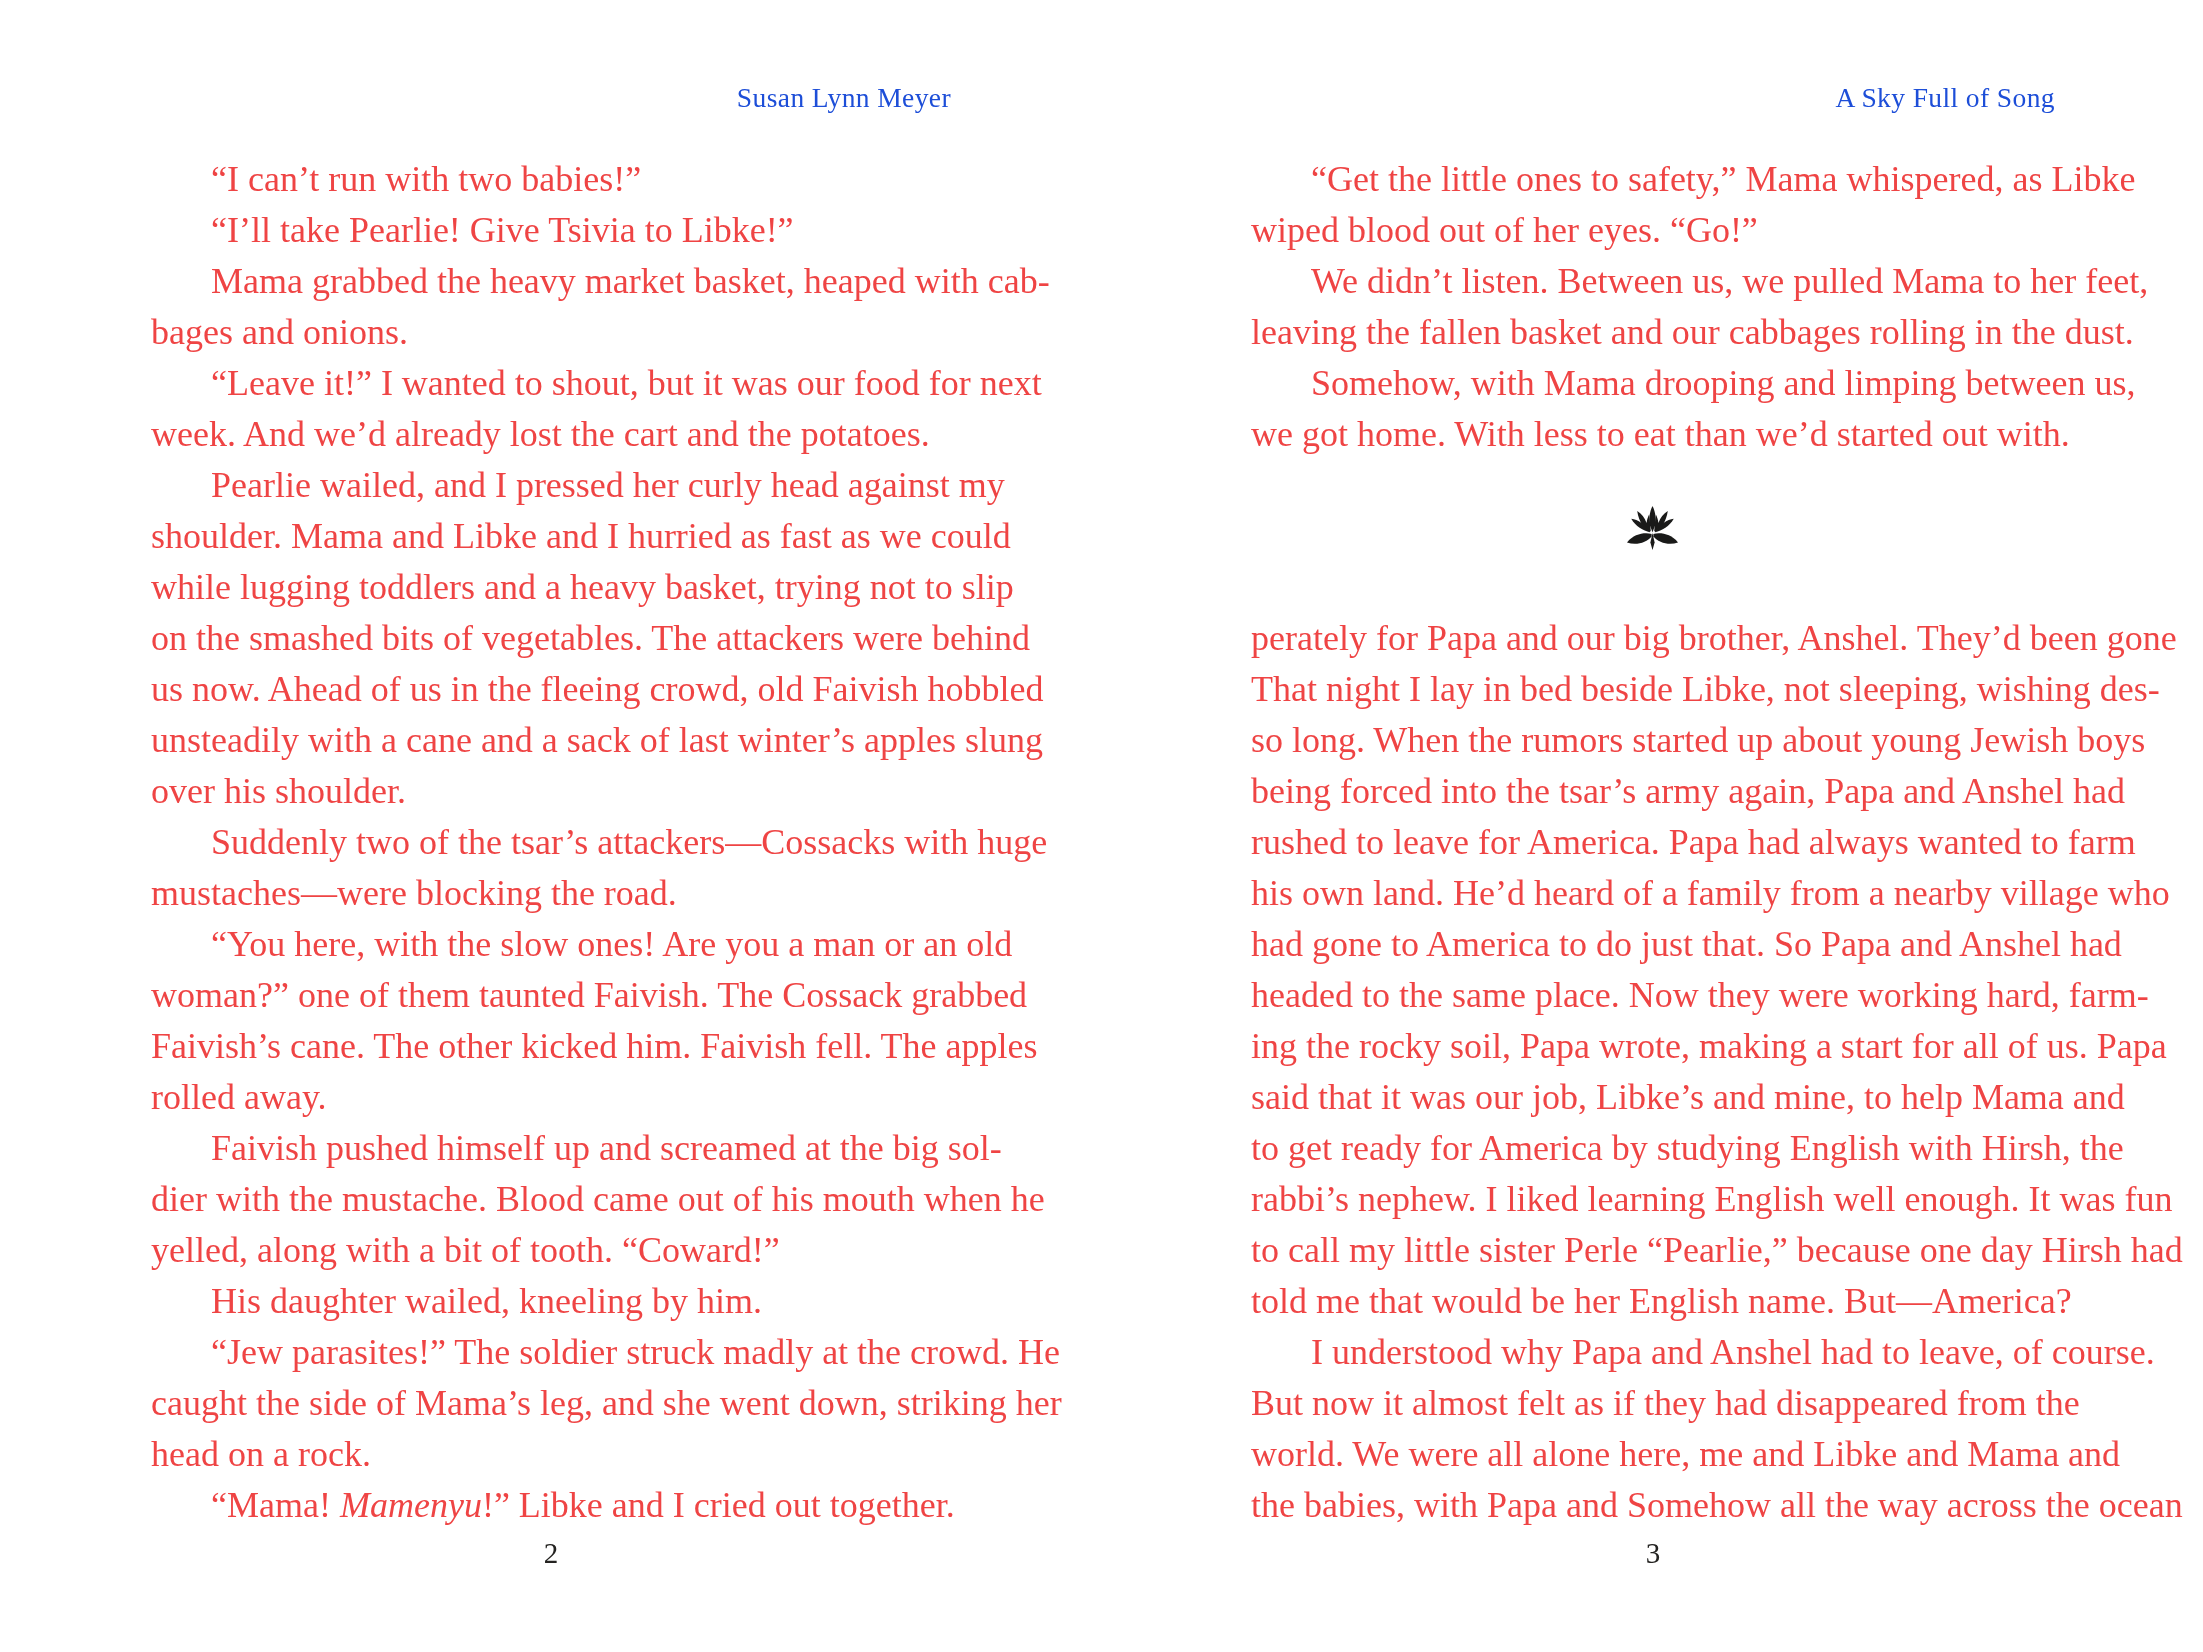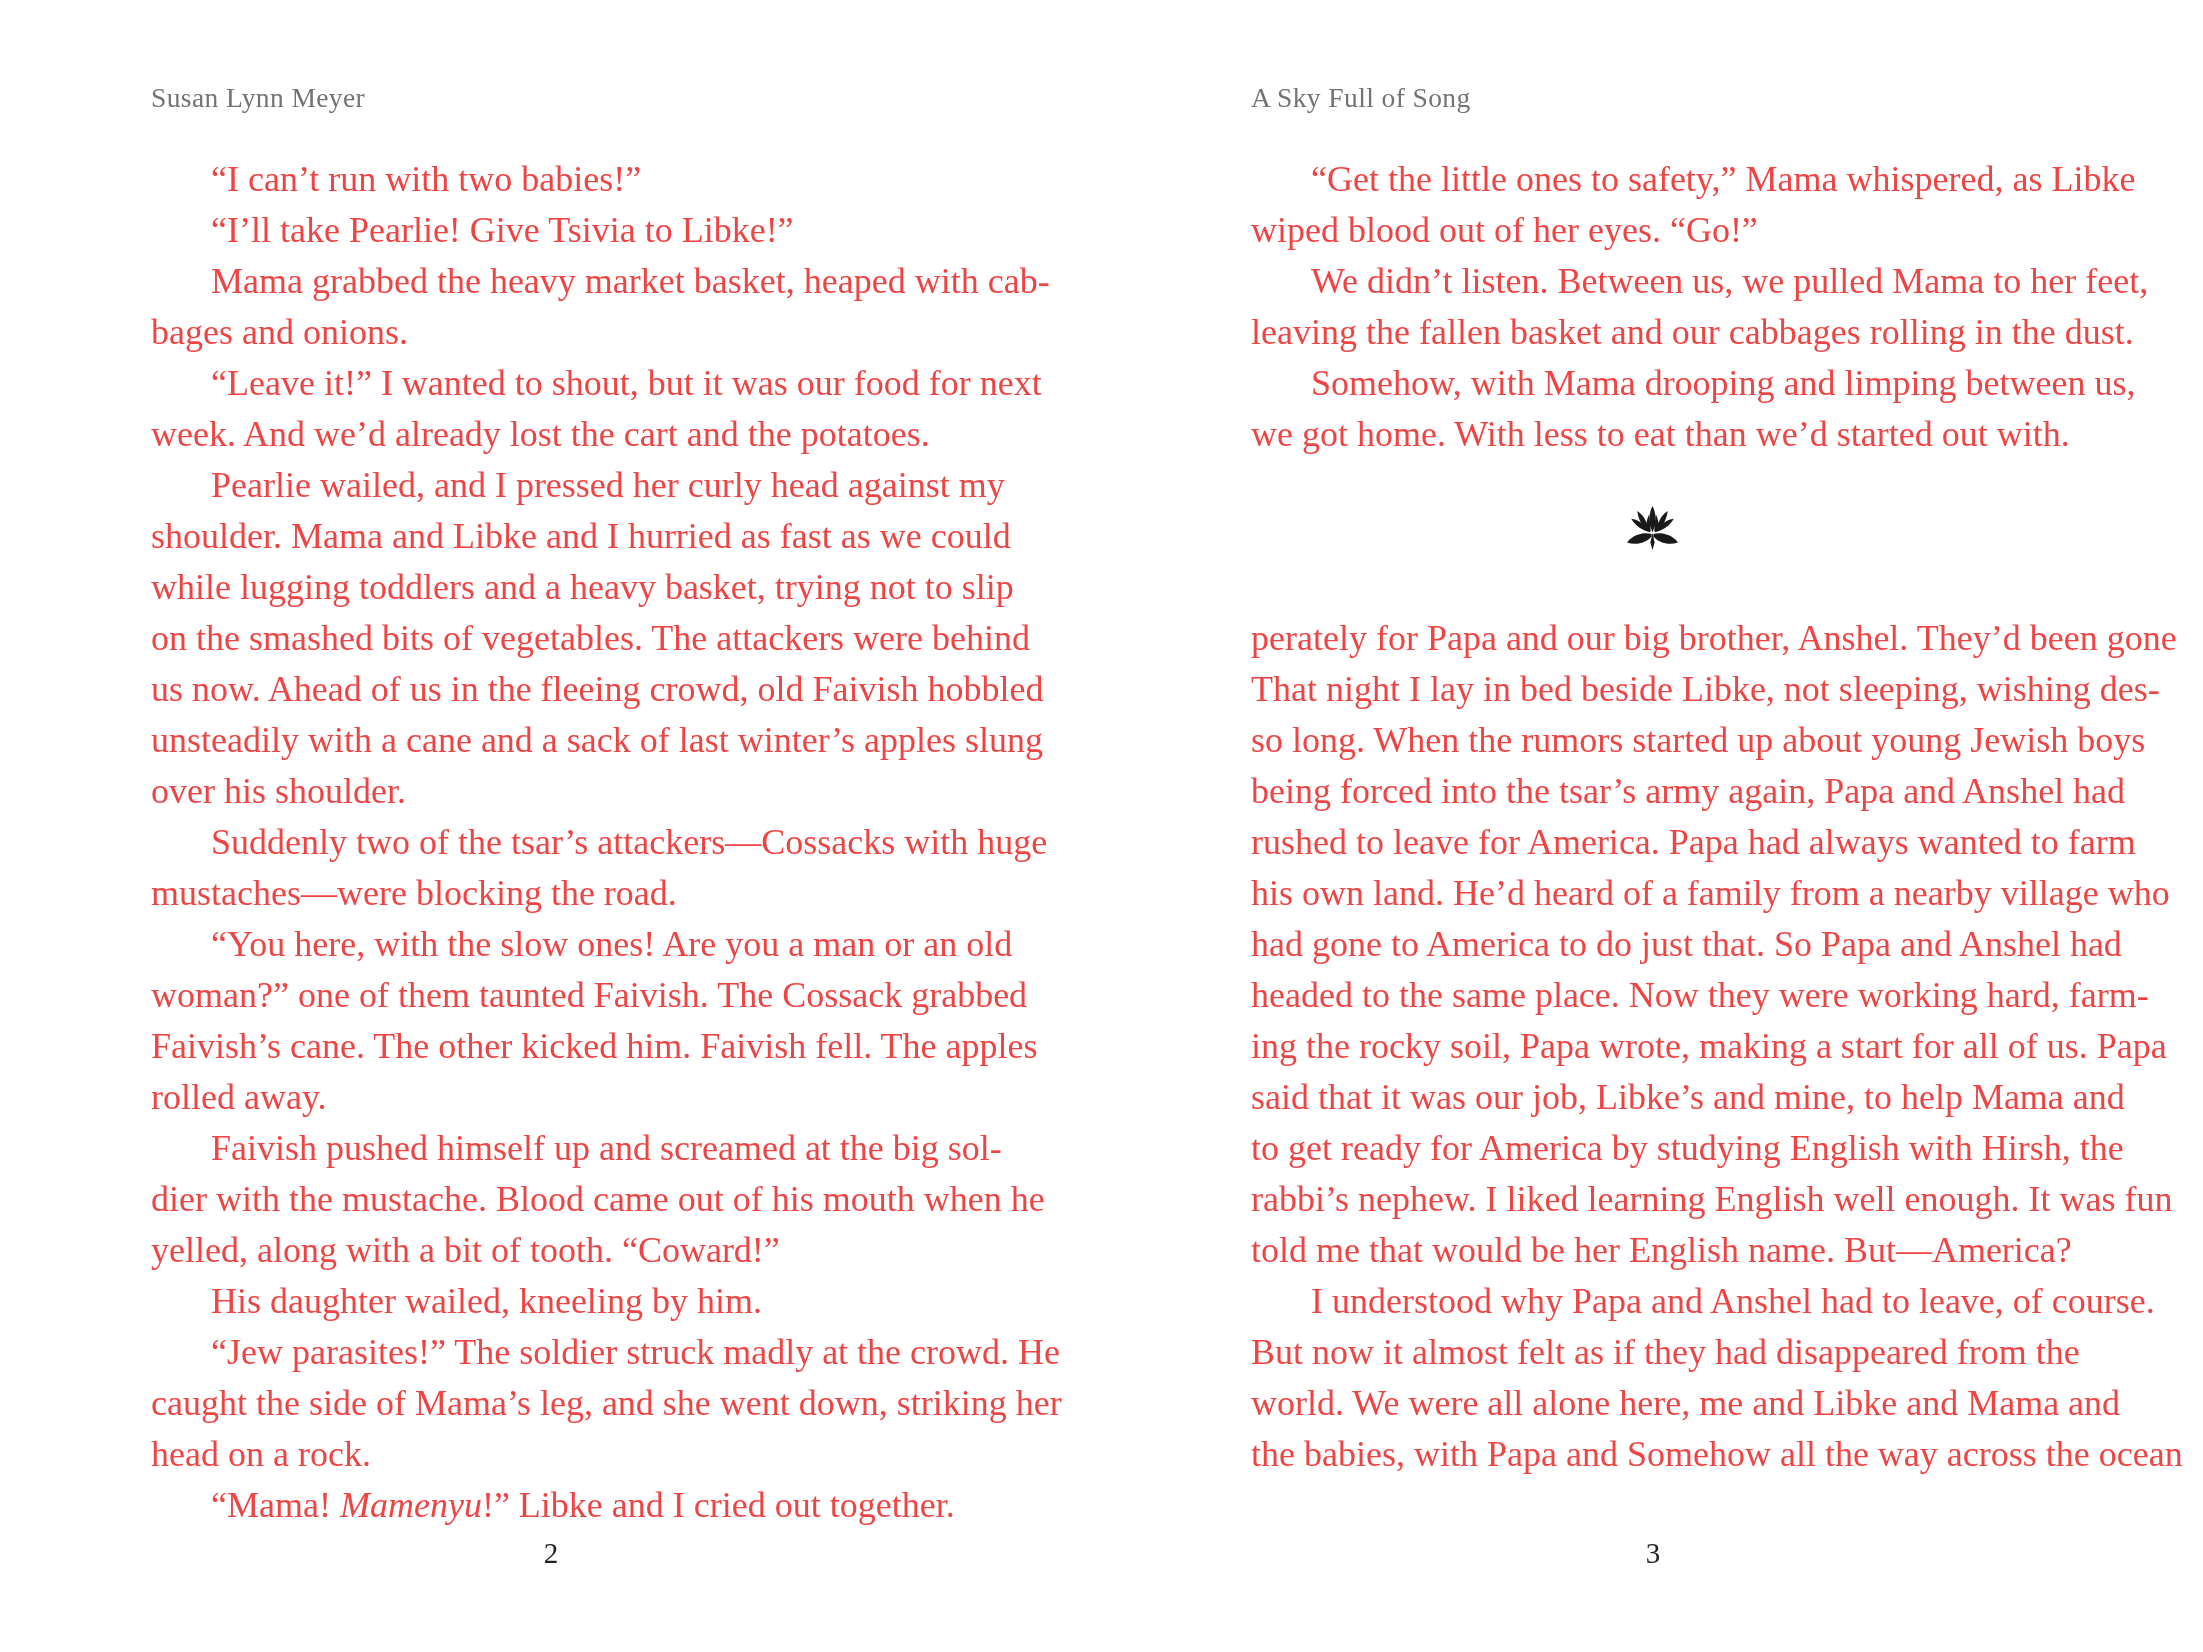--- a/index.html
+++ b/index.html
@@ -7,21 +7,21 @@
   body{
     width:2204px;height:1653px;
     background:#ffffff;
     color:#1d1c1b;
     font-family:"Liberation Serif", serif;
   }
   .spread{position:relative;width:2204px;height:1653px;background:#ffffff;overflow:hidden}
 
   .running-head{
     position:absolute;top:84px;font-size:27.5px;line-height:1;
-    text-align:left;letter-spacing:0.4px;color:#737373;
+    text-align:right;letter-spacing:0.4px;color:#1d4ed8;
   }
   #head-left{left:151px;width:800px}
   #head-right{left:1251px;width:804px}
 
   .text-block{position:absolute;font-size:36px;color:#ef4444}
   #left-block{left:151px;top:154px;width:800px}
   #right-block-a{left:1251px;top:154px;width:804px}
   #right-block-b{left:1251px;top:613px;width:804px}
 
   .line{height:51px;line-height:51px;white-space:nowrap}
@@ -107,20 +107,21 @@
         <div class="line" style="word-spacing: 0px;"><span class="wrap"><span>so long. When the rumors started up about young Jewish boys</span></span></div>
         <div class="line" style="word-spacing: 0px;"><span class="wrap"><span>being forced into the tsar’s army again, Papa and Anshel had</span></span></div>
         <div class="line" style="word-spacing: 0px;"><span class="wrap"><span>rushed to leave for America. Papa had always wanted to farm</span></span></div>
         <div class="line" style="word-spacing: 0px;"><span class="wrap"><span>his own land. He’d heard of a family from a nearby village who</span></span></div>
         <div class="line" style="word-spacing: 0px;"><span class="wrap"><span>had gone to America to do just that. So Papa and Anshel had</span></span></div>
         <div class="line" style="word-spacing: 0px;"><span class="wrap"><span>headed to the same place. Now they were working hard, farm-</span></span></div>
         <div class="line" style="word-spacing: 0px;"><span class="wrap"><span>ing the rocky soil, Papa wrote, making a start for all of us. Papa</span></span></div>
         <div class="line" style="word-spacing: 0px;"><span class="wrap"><span>said that it was our job, Libke’s and mine, to help Mama and</span></span></div>
         <div class="line" style="word-spacing: 0px; text-align: center;"><span class="wrap"><span>to get ready for America by studying English with Hirsh, the</span></span></div>
         <div class="line" style="word-spacing: 0px;"><span class="wrap"><span>rabbi’s nephew. I liked learning English well enough. It was fun</span></span></div>
+        <div class="line" style="word-spacing: 0px;"><span class="wrap"><span>to call my little sister Perle “Pearlie,” because one day Hirsh had</span></span></div>
         <div class="line end"><span class="wrap"><span>told me that would be her English name. But—America?</span></span></div>
         <div class="line indent" style="word-spacing: 0px;"><span class="wrap"><span>I understood why Papa and Anshel had to leave, of course.</span></span></div>
         <div class="line" style="word-spacing: 0px;"><span class="wrap"><span>But now it almost felt as if they had disappeared from the</span></span></div>
         <div class="line" style="word-spacing: 0px;"><span class="wrap"><span>world. We were all alone here, me and Libke and Mama and</span></span></div>
         <div class="line" style="word-spacing: 0px;"><span class="wrap"><span>the babies, with Papa and Somehow all the way across the ocean</span></span></div>
       </div>
     <div class="folio" id="folio-right">3</div>
   </div>
 
 </div>

